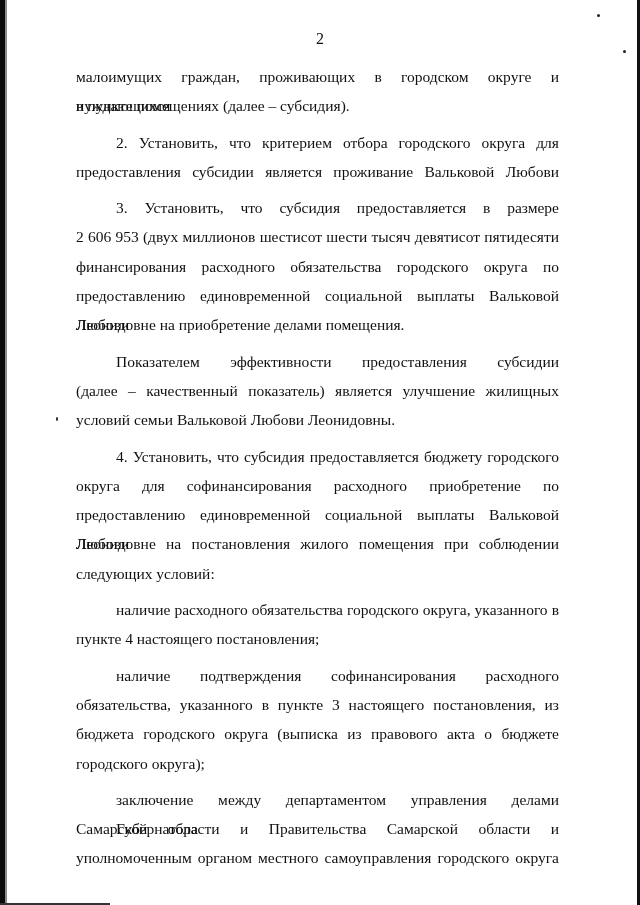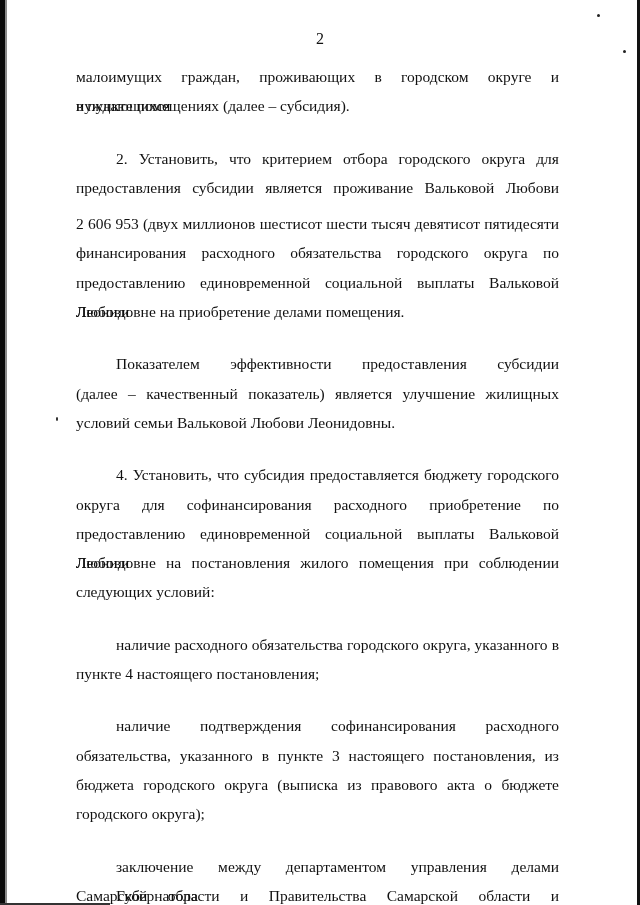--- a/index.html
+++ b/index.html
@@ -20,21 +20,21 @@
   .page-number {
     position: absolute; top: 30px; left: 0; width: 640px;
     text-align: center; font-size: 16px;
   }
   .body-text {
     position: absolute; left: 76px; width: 483px; top: 62px;
     font-size: 15.5px; line-height: 29.3px;
   }
   .line { display: block; white-space: nowrap; height: 29.3px; }
   .j { text-align: justify; text-align-last: justify; white-space: normal; font-family: Liberation Serif, serif; }
-  .ind { padding-left: 40px; margin-top: 16px; }
+  .ind { padding-left: 40px; }
   .gap { height: 7px; }
 </style>
 </head>
 <body>
 
 <div class="page">
   <div class="edge-left"></div>
   <div class="edge-left-inner"></div>
   <div class="edge-right"></div>
   <div class="edge-bottom"></div>
@@ -52,20 +52,21 @@
     </div>
     <div class="gap"></div>
 
     <div>
       <span class="line j ind">2. Установить, что критерием отбора городского округа для</span>
       <span class="line j">предоставления субсидии является проживание Вальковой Любови</span>
     </div>
     <div class="gap"></div>
 
     <div>
+      <span class="line j ind">3. Установить, что субсидия предоставляется в размере</span>
       <span class="line j">2 606 953 (двух миллионов шестисот шести тысяч девятисот пятидесяти</span>
       <span class="line j">финансирования расходного обязательства городского округа по</span>
       <span class="line j">предоставлению единовременной социальной выплаты Вальковой Любови</span>
       <span class="line">Леонидовне на приобретение делами помещения.</span>
     </div>
     <div class="gap"></div>
 
     <div>
       <span class="line j ind">Показателем эффективности предоставления субсидии</span>
       <span class="line j">(далее – качественный показатель) является улучшение жилищных</span>

